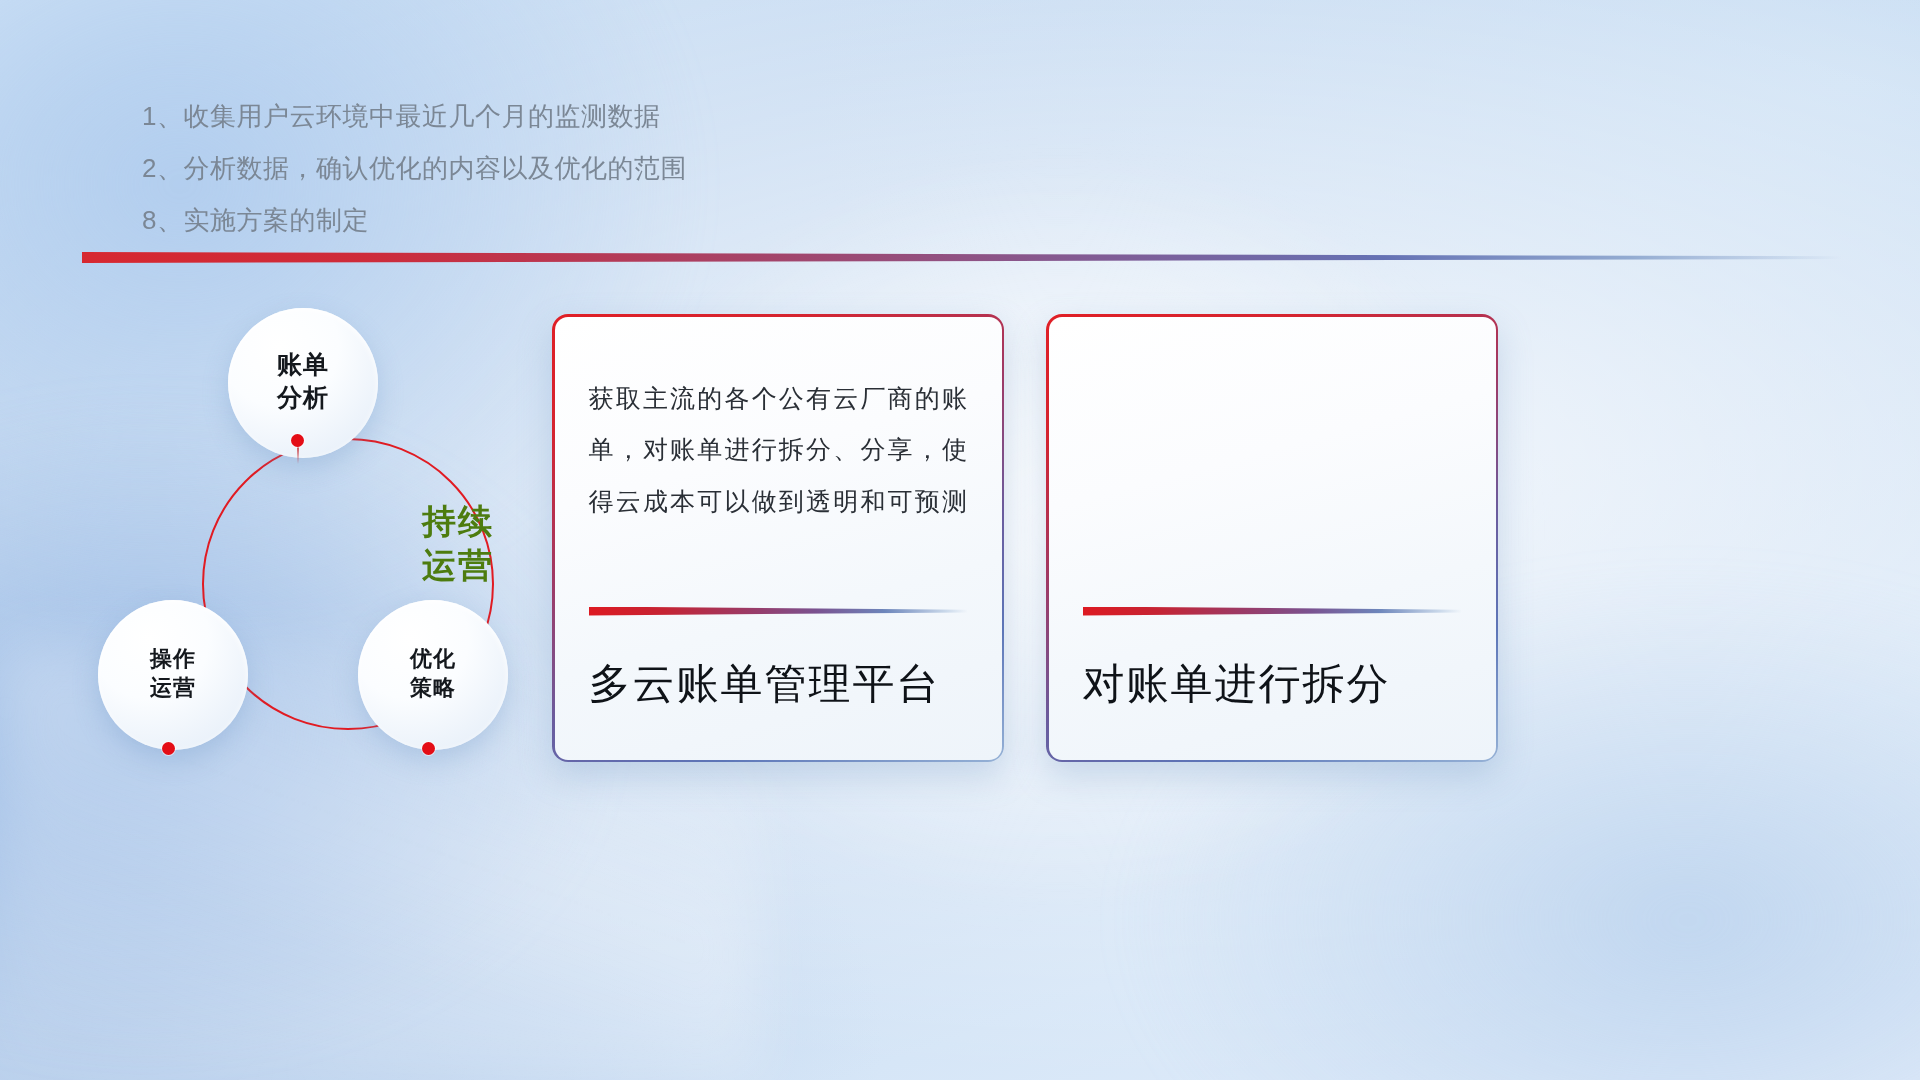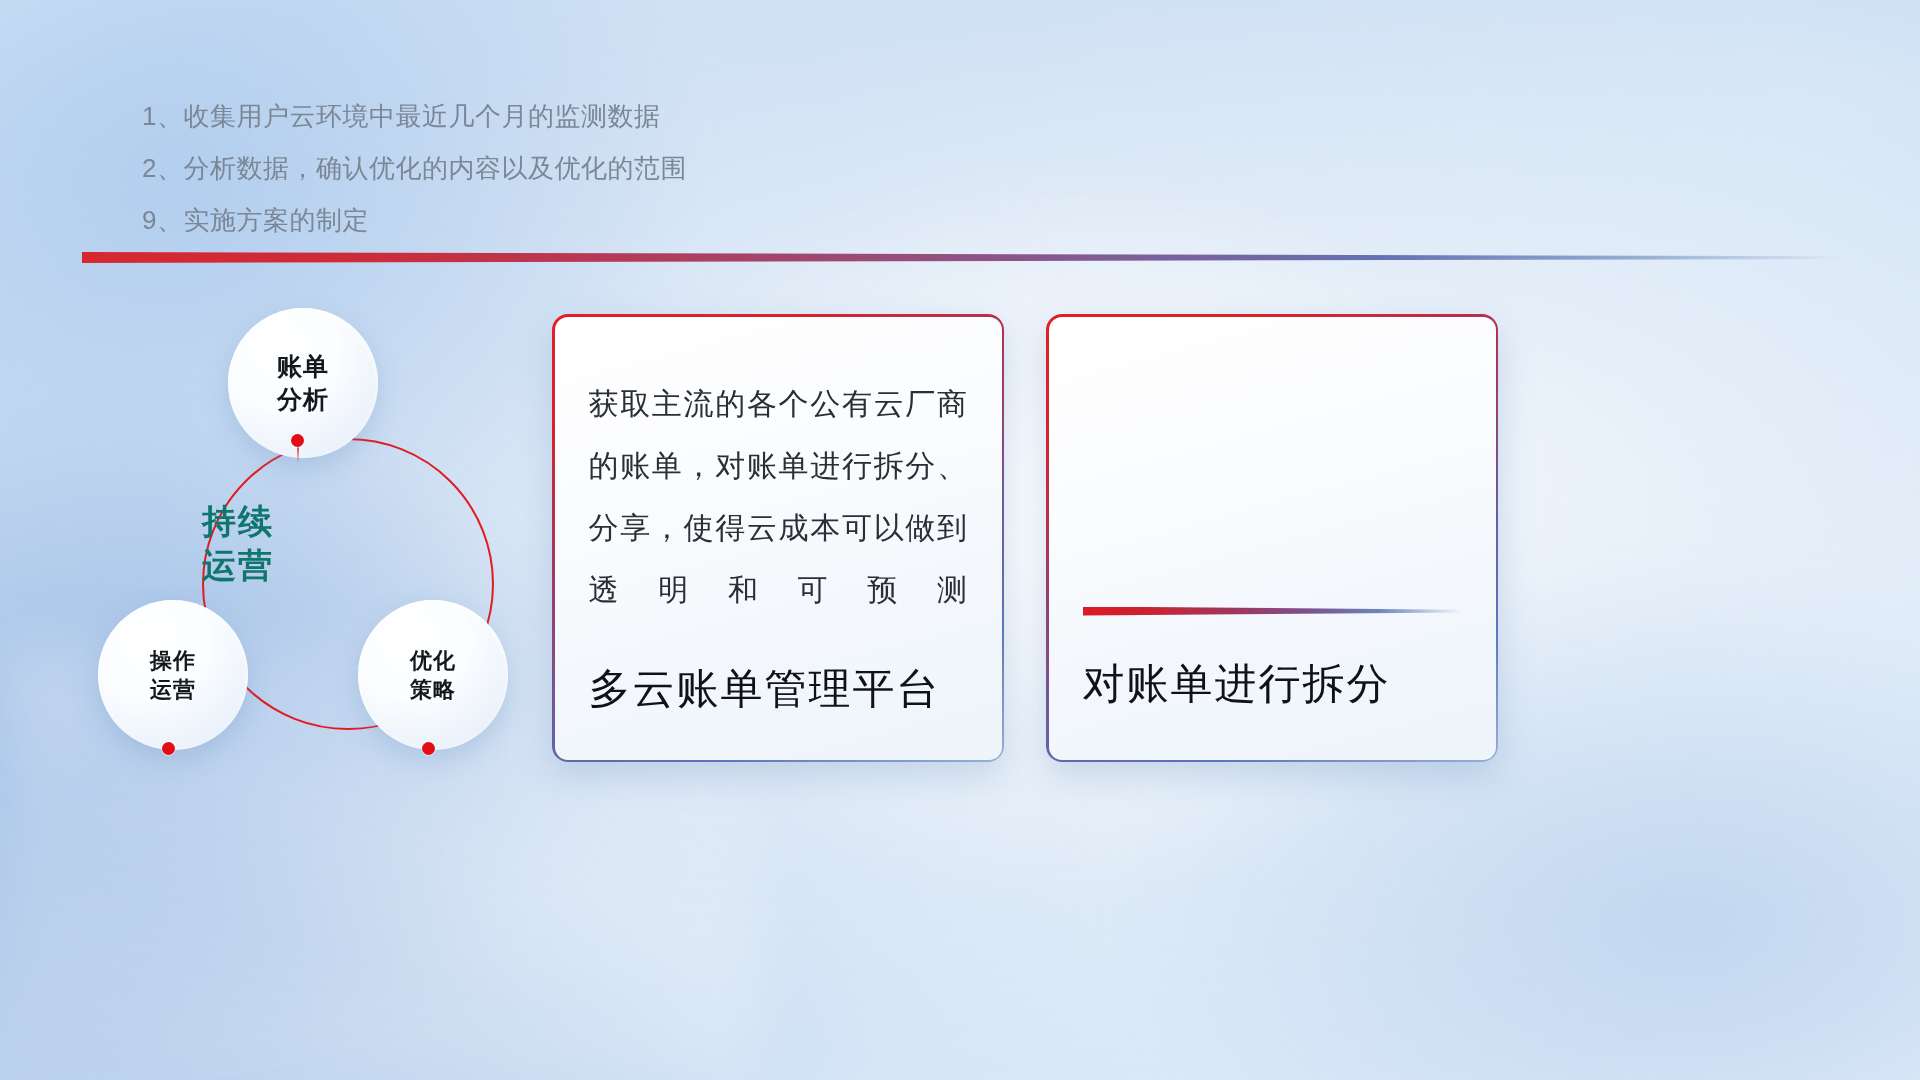--- a/index.html
+++ b/index.html
@@ -71,57 +71,57 @@
   }
   #ring-main{left:122px;top:148px;width:292px;height:292px;}
   .bubble{
     position:absolute;border-radius:50%;
     background:
       radial-gradient(circle at 34% 26%, #ffffff 0%, #fbfdff 40%, #eef4fb 70%, #e2ecf7 100%);
     box-shadow:0 10px 26px rgba(110,150,195,0.30), inset 0 2px 6px rgba(255,255,255,0.95);
     display:flex;flex-direction:column;align-items:center;justify-content:center;
   }
   .bubble .ln{
-    font-size:25px;font-weight:bold;color:#14181d;line-height:1.32;letter-spacing:1px;
+    font-size:25px;font-weight:bold;color:#14181d;line-height:1.32;letter-spacing:1px;font-family:Liberation Mono, monospace;
   }
   #bubble-top{left:148px;top:18px;width:150px;height:150px;}
   #bubble-bl{left:18px;top:310px;width:150px;height:150px;}
   #bubble-br{left:278px;top:310px;width:150px;height:150px;}
   #bubble-bl .ln,#bubble-br .ln{font-size:22px;}
   .node-dot{
     position:absolute;width:13px;height:13px;border-radius:50%;background:#e40d16;
     box-shadow:0 0 0 1px rgba(255,255,255,.55);
   }
   #dot-top{left:211px;top:144px;}
   #dot-bl{left:82px;top:452px;}
   #dot-br{left:342px;top:452px;}
   .stem{position:absolute;width:2px;background:linear-gradient(180deg,#c21b22,rgba(194,27,34,0));}
   #stem-top{left:217px;top:152px;height:22px;}
   #center-label{
-    position:absolute;left:122px;top:210px;width:292px;text-align:left;
-    color:#0f766e;font-weight:bold;font-size:34px;line-height:1.28;letter-spacing:2px;
+    position:absolute;left:122px;top:210px;width:292px;text-align:right;
+    color:#4d7c0f;font-weight:bold;font-size:34px;line-height:1.28;letter-spacing:2px;
   }
 
   
   .card{
     position:absolute;top:314px;width:452px;height:448px;border-radius:16px;
     padding:2.5px;box-sizing:border-box;
     background:linear-gradient(155deg,#e01f26 0%, #d52430 18%, #9c3b68 42%, #6a5c9e 62%, #5d76b8 80%, #96b2d6 100%);
     box-shadow:0 14px 34px rgba(104,142,190,0.28);
   }
   .card-inner{
     width:100%;height:100%;border-radius:13px;box-sizing:border-box;
     background:linear-gradient(165deg,#ffffff 0%, #fbfcfe 34%, #f4f8fc 64%, #eef4fa 100%);
     padding:56px 34px 0 34px;
     display:flex;flex-direction:column;
   }
   #card-1{left:552px;}
   #card-2{left:1046px;}
   .card-body{
-    font-size:30px;color:#2a2f36;line-height:2.07;letter-spacing:.5px;
+    font-size:25px;color:#2a2f36;line-height:2.07;letter-spacing:.5px;
     text-align:justify;text-align-last:justify;
   }
   .card-sep{
     margin-top:auto;height:9px;width:100%;
     background:linear-gradient(90deg,#dd1a22 0%, #c52434 20%, #9b3a66 42%, #7a5290 60%, #6d86bb 78%, #c9d8ea 94%, rgba(210,224,238,0) 100%);
     clip-path:polygon(0 0, 100% 36%, 100% 66%, 0 100%);
   }
   .card-title{
     font-size:42px;font-weight:normal;color:#0f1318;letter-spacing:2px;
     padding:40px 0 48px 0;white-space:nowrap;
@@ -135,21 +135,21 @@
   <div class="bg-base"></div>
   <div class="bg-blob-a"></div>
   <div class="bg-blob-b"></div>
   <div class="bg-blob-c"></div>
   <div class="bg-blob-d"></div>
   <div class="bg-sheen"></div>
 
   <div class="bullets" id="bullets-left">
     <div class="row">1、收集用户云环境中最近几个月的监测数据</div>
     <div class="row">2、分析数据，确认优化的内容以及优化的范围</div>
-    <div class="row">9、实施方案的制定</div>
+    <div class="row">8、实施方案的制定</div>
   </div>
 
   <div class="top-divider"></div>
 
   <div id="diagram">
     <div class="ring" id="ring-main"></div>
 
     <div id="center-label">
       <div>持续</div>
       <div>运营</div>

